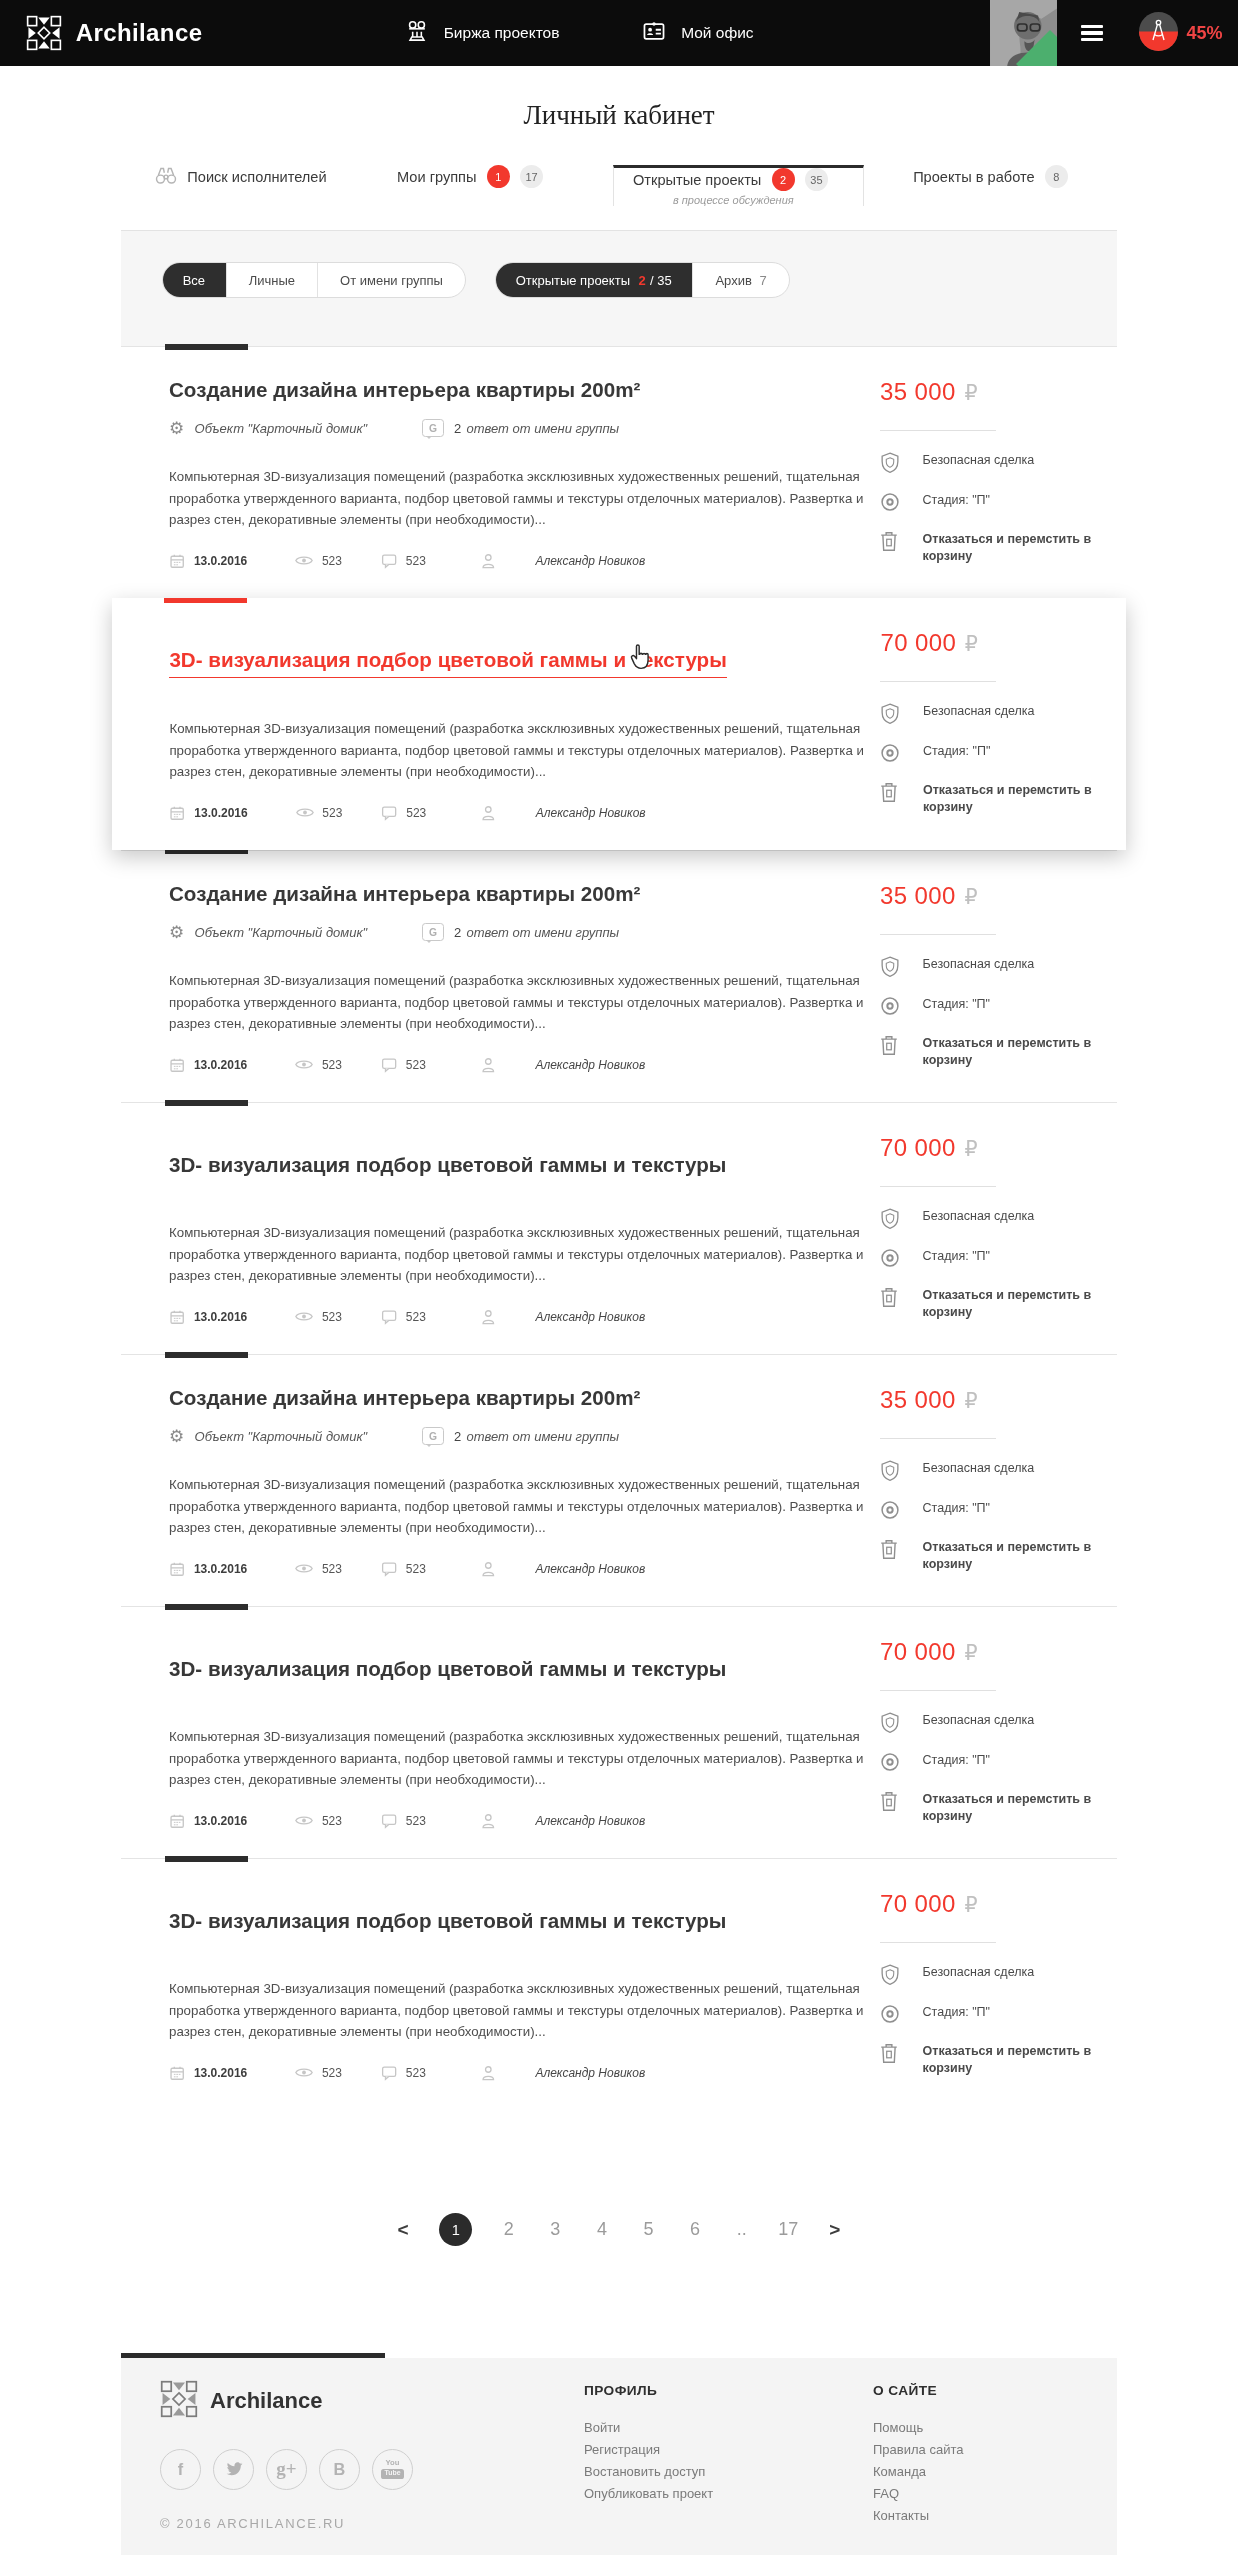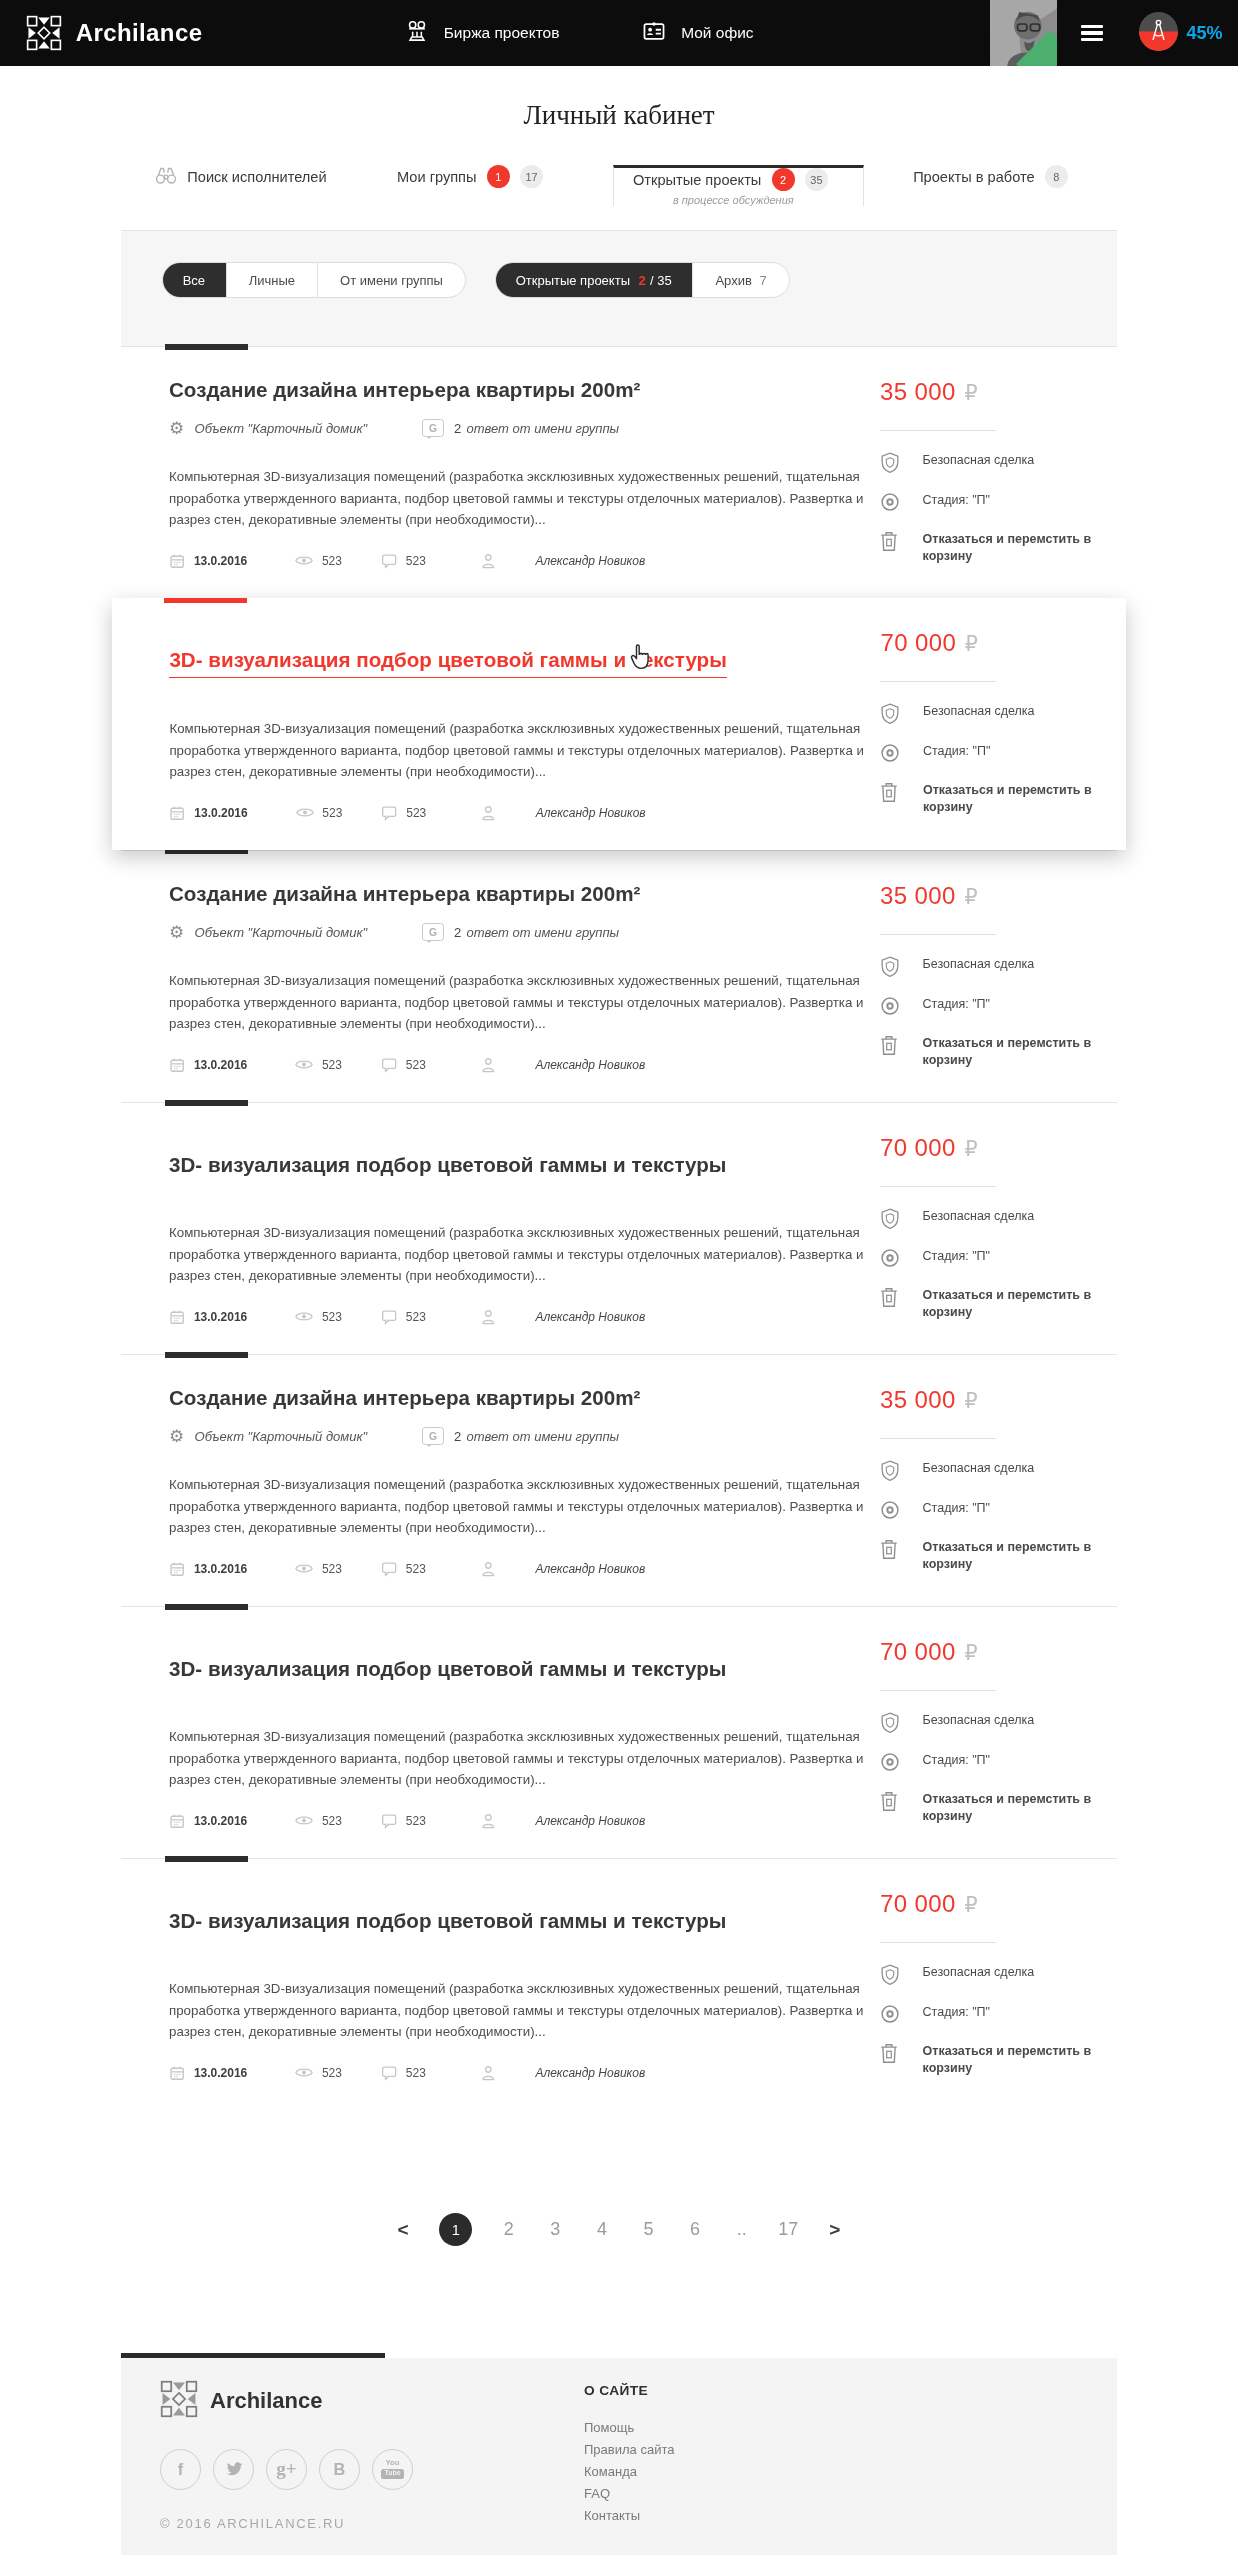--- a/index.html
+++ b/index.html
@@ -13,21 +13,21 @@
   .hdr-brand-name { color:#fff; font-size:24px; font-weight:bold; letter-spacing:0.4px; }
   .hdr-nav { position:absolute; left:404px; top:0; height:66px; display:flex; align-items:center; gap:82px; }
   .hdr-nav-item { display:flex; align-items:center; gap:13.7px; color:#fff; font-size:15.5px; cursor:pointer; }
   .hdr-right { position:absolute; right:0; top:0; height:66px; display:flex; align-items:center; }
   .avatar { width:67px; height:66px; position:relative; overflow:hidden; background:linear-gradient(135deg,#bdbdbd 0%,#9e9e9e 45%,#6f6f6f 100%); cursor:pointer; }
   .avatar svg { position:absolute; left:0; top:0; }
   .avatar .green-corner { position:absolute; right:-17px; bottom:-22px; width:48px; height:48px; background:#4caf6e; transform:rotate(45deg); }
   .burger { width:22px; margin-left:24px; cursor:pointer; }
   .burger i { display:block; height:3.4px; background:#fff; margin:3.4px 0; border-radius:0.9px; }
   .gauge { display:flex; align-items:center; gap:8.6px; margin-left:36px; margin-right:15.5px; cursor:pointer; }
-  .gauge-pct { color:#0ea5e9; font-size:18px; font-weight:bold; }
+  .gauge-pct { color:#ef4444; font-size:18px; font-weight:bold; }
 
   
   .title-band { height:99px; display:flex; align-items:center; justify-content:center; }
   .page-title { font-family:"Liberation Serif", serif; font-weight:400; font-size:27px; color:#222; }
 
   
   .wrap { width:996px; margin:0 auto; }
   .tabs { height:66px; display:flex; align-items:flex-start; border-bottom:0.9px solid #e3e3e3; position:relative; }
   .tab { display:flex; align-items:center; gap:10.3px; font-size:14.6px; color:#3a3a3a; cursor:pointer; }
   .tab-1 { flex:0 0 276px; padding-left:34px; }
@@ -923,20 +923,29 @@
         </span>
         <span class="soc">
           <span class="soc-yt">
             <span class="yt-you">You</span>
             <span class="yt-tube">Tube</span>
           </span>
         </span>
       </div>
     <div class="f-copy">© 2016 ARCHILANCE.RU</div>
   </div>
+  <div class="f-col f-col1">
+    <h4>ПРОФИЛЬ</h4>
+    <ul>
+        <li>Войти</li>
+        <li>Регистрация</li>
+        <li>Востановить доступ</li>
+        <li>Опубликовать проект</li>
+      </ul>
+  </div>
   <div class="f-col">
     <h4>О САЙТЕ</h4>
     <ul>
         <li>Помощь</li>
         <li>Правила сайта</li>
         <li>Команда</li>
         <li>FAQ</li>
         <li>Контакты</li>
       </ul>
   </div>

